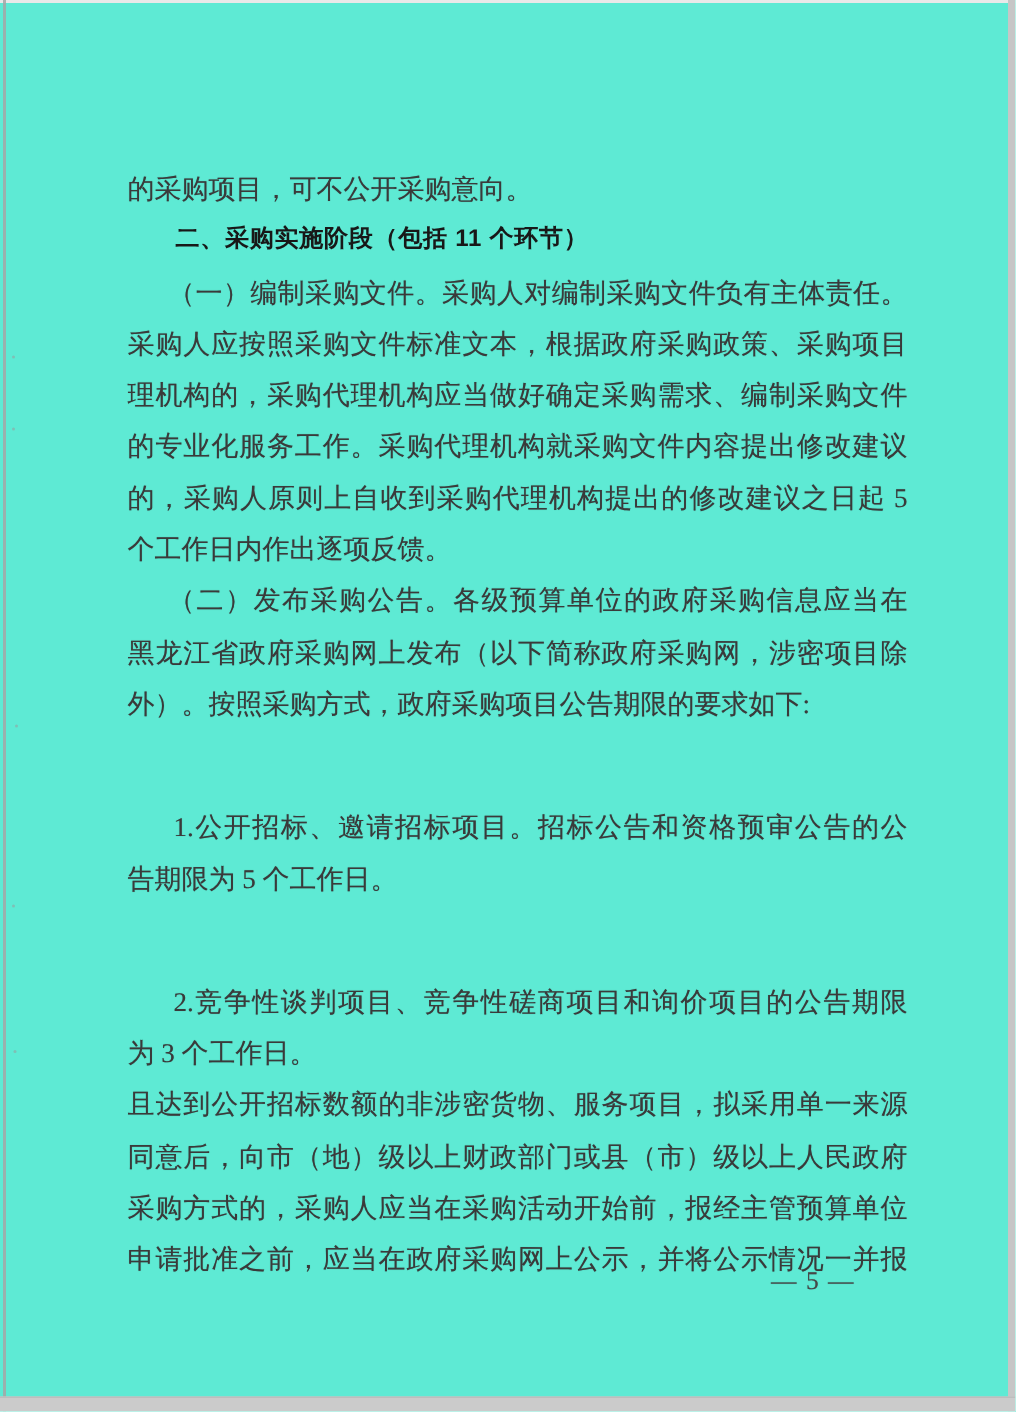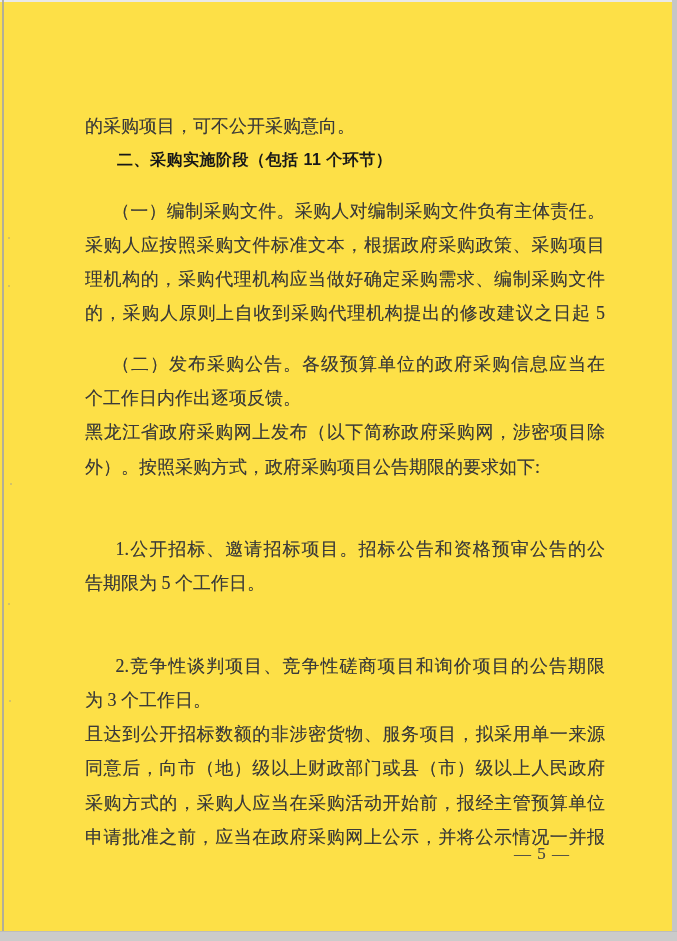--- a/index.html
+++ b/index.html
@@ -1,20 +1,20 @@
 <!DOCTYPE html>
 <html lang="zh"><head>
 <meta charset="utf-8">
 <style>
   html, body { margin: 0; padding: 0; background: #ffffff; }
   .canvas {
     position: relative;
     width: 677px;
     height: 941px;
-    background: #fde047;
+    background: #5eead4;
     overflow: hidden;
     font-family: "Liberation Serif", serif;
   }
   
   .edge-left {
     position: absolute; left: 2px; top: 0; width: 2px; height: 100%;
     background: #a6a6a6; opacity: .85;
   }
   .edge-right {
     position: absolute; right: 0; top: 0; width: 5px; height: 100%;
@@ -43,21 +43,21 @@
     height: 34.3px;
     line-height: 34.3px;
     font-size: 18px;
     color: #3a3a3a;
     text-shadow: 0 0 0.5px rgba(40,40,40,0.45);
     white-space: normal;
     overflow: visible;
   }
   .line.just { text-align: justify; text-align-last: justify; }
   .indent-para  { text-indent: 2em; }
-  .indent-paren { text-indent: 1.5em; margin-top: 16px; }
+  .indent-paren { text-indent: 1.5em; }
   .indent-num   { text-indent: 1.7em; margin-top: 48px; }
   .indent-none  { text-indent: 0; }
   .style-heading {
     font-family: "Liberation Sans", sans-serif;
     font-weight: 700;
     font-size: 16px;
     color: #181818;
     letter-spacing: 0.5px;
     text-shadow: none;
   }
@@ -89,23 +89,24 @@
   <div class="speck" style="left:10px; top:483px;"></div>
   <div class="speck" style="left:8px;  top:603px;"></div>
   <div class="speck" style="left:9px;  top:700px;"></div>
 
   <div class="text-block">
       <div class="line style-body indent-none">的采购项目，可不公开采购意向。</div>
       <div class="line style-heading indent-para">二、采购实施阶段（包括 11 个环节）</div>
       <div class="line style-body indent-paren just">（一）编制采购文件。采购人对编制采购文件负有主体责任。</div>
       <div class="line style-body indent-none just">采购人应按照采购文件标准文本，根据政府采购政策、采购项目</div>
       <div class="line style-body indent-none just">理机构的，采购代理机构应当做好确定采购需求、编制采购文件</div>
+      <div class="line style-body indent-none just">的专业化服务工作。采购代理机构就采购文件内容提出修改建议</div>
       <div class="line style-body indent-none just">的，采购人原则上自收到采购代理机构提出的修改建议之日起 5</div>
+      <div class="line style-body indent-none">个工作日内作出逐项反馈。</div>
       <div class="line style-body indent-paren just">（二）发布采购公告。各级预算单位的政府采购信息应当在</div>
-      <div class="line style-body indent-none">个工作日内作出逐项反馈。</div>
       <div class="line style-body indent-none just">黑龙江省政府采购网上发布（以下简称政府采购网，涉密项目除</div>
       <div class="line style-body indent-none">外）。按照采购方式，政府采购项目公告期限的要求如下:</div>
       <div class="line style-body indent-num just">1.公开招标、邀请招标项目。招标公告和资格预审公告的公</div>
       <div class="line style-body indent-none">告期限为 5 个工作日。</div>
       <div class="line style-body indent-num just">2.竞争性谈判项目、竞争性磋商项目和询价项目的公告期限</div>
       <div class="line style-body indent-none">为 3 个工作日。</div>
       <div class="line style-body indent-none just">且达到公开招标数额的非涉密货物、服务项目，拟采用单一来源</div>
       <div class="line style-body indent-none just">同意后，向市（地）级以上财政部门或县（市）级以上人民政府</div>
       <div class="line style-body indent-none just">采购方式的，采购人应当在采购活动开始前，报经主管预算单位</div>
       <div class="line style-body indent-none just">申请批准之前，应当在政府采购网上公示，并将公示情况一并报</div>

